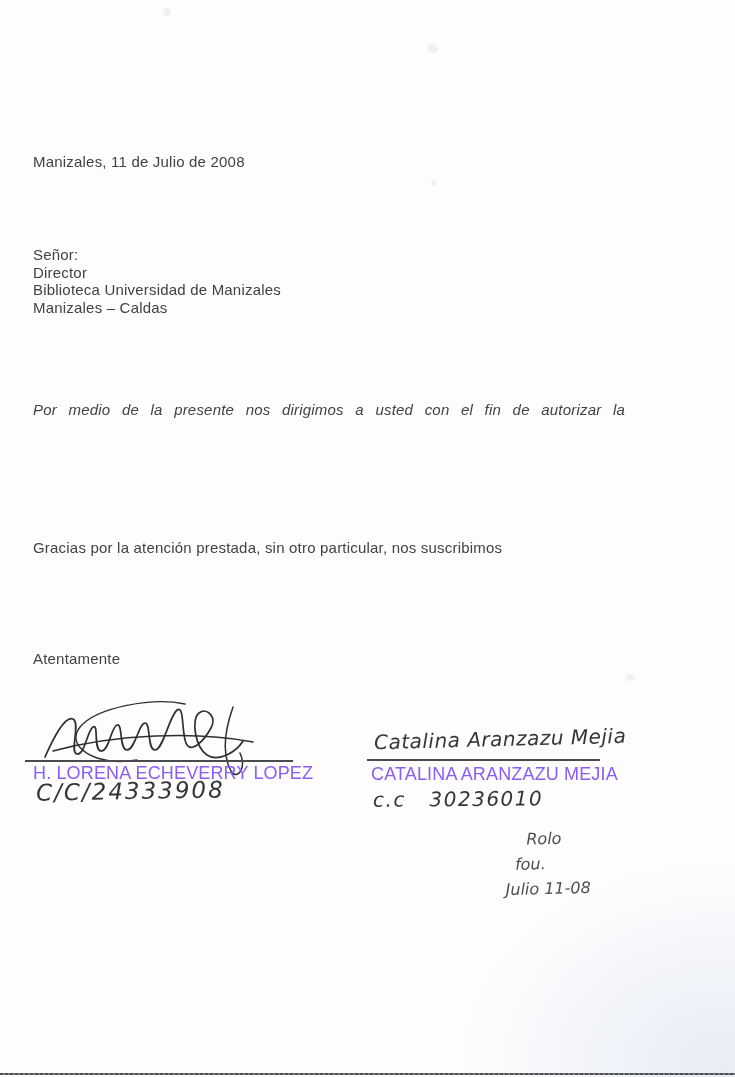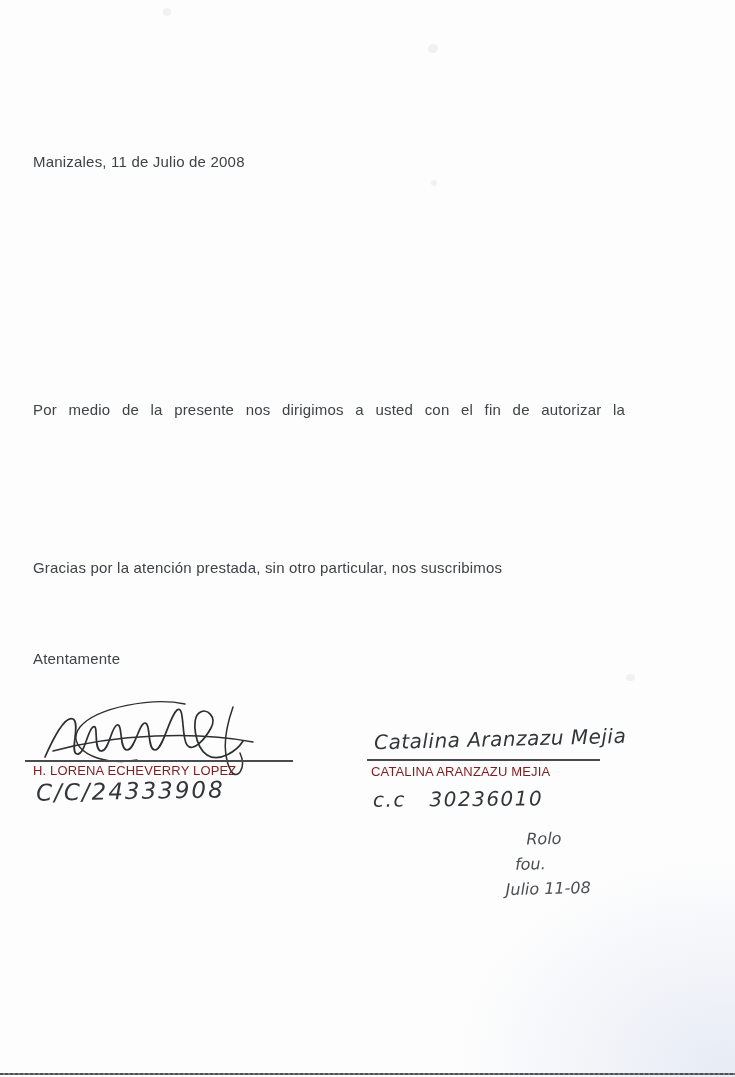--- a/index.html
+++ b/index.html
@@ -29,34 +29,34 @@
   }
   .smudge {
     position: absolute;
     border-radius: 50%;
     background: #8a8a8a;
     opacity: 0.10;
   }
   .txt { position: absolute; font-size: 15px; letter-spacing: 0.2px; }
   .date-line { top: 153px; left: 33px; }
   .recipient { top: 246px; left: 33px; line-height: 17.6px; }
-  .body-block { top: 399px; left: 33px; width: 592px; line-height: 21.6px; }
+  .body-block { top: 399px; left: 33px; width: 592px; line-height: 21.6px; font-style: italic; }
   .body-line-1 { text-align: justify; text-align-last: justify; }
-  .thanks-line { top: 539px; left: 33px; margin-top: 20px; }
+  .thanks-line { top: 539px; left: 33px; }
   .signoff { top: 650px; left: 33px; text-align: right; }
 
   .sig-line {
     position: absolute;
     height: 2px;
     background: #4a4b4d;
   }
   .sig-line-left  { top: 760px; left: 25px;  width: 268px; }
   .sig-line-right { top: 759px; left: 367px; width: 233px; }
 
-  .printed-name { font-size: 13px; letter-spacing: 0.15px; color: #7f1d1d; }
+  .printed-name { font-size: 18px; letter-spacing: 0.15px; color: #8b5cf6; }
   .printed-name-left  { top: 763px; left: 33px; }
   .printed-name-right { top: 764px; left: 371px; }
 
   .hand {
     position: absolute;
     font-family: "DejaVu Sans", sans-serif;
     font-style: italic;
     color: #333639;
   }
   .hand-cc-left {
@@ -93,20 +93,26 @@
   .sig-svg { position: absolute; top: 697px; left: 35px; }
   svg path { fill: none; stroke: #2e2f31; stroke-linecap: round; }
 </style>
 </head>
 <body>
 
 <div class="page">
 
   <div class="txt date-line">Manizales, 11 de Julio de 2008</div>
 
+  <div class="txt recipient">
+    <div>Señor:</div>
+    <div>Director</div>
+    <div>Biblioteca Universidad de Manizales</div>
+    <div>Manizales – Caldas</div>
+  </div>
 
   <div class="txt body-block">
     <div class="body-line-1">Por medio de la presente nos dirigimos a usted con el fin de autorizar la</div>
   </div>
 
   <div class="txt thanks-line">Gracias por la atención prestada, sin otro particular, nos suscribimos</div>
 
   <div class="txt signoff">Atentamente</div>
 
   <svg class="sig-svg" width="235" height="90" viewBox="0 0 235 90">

